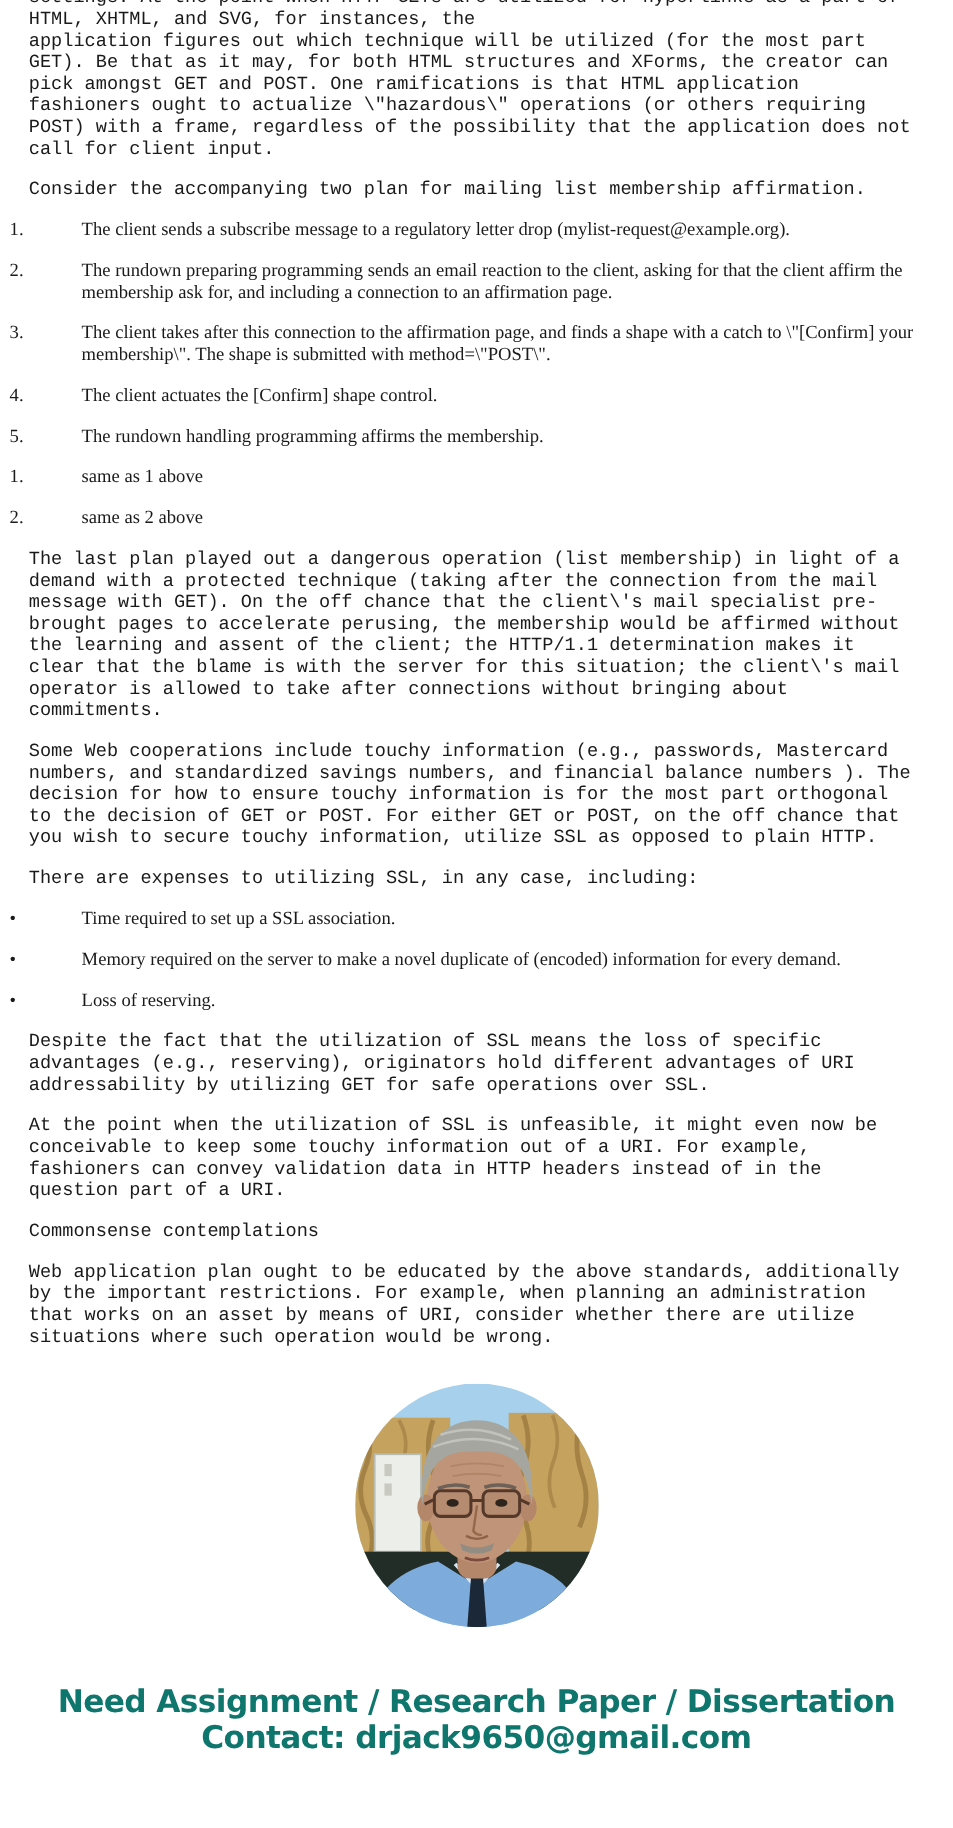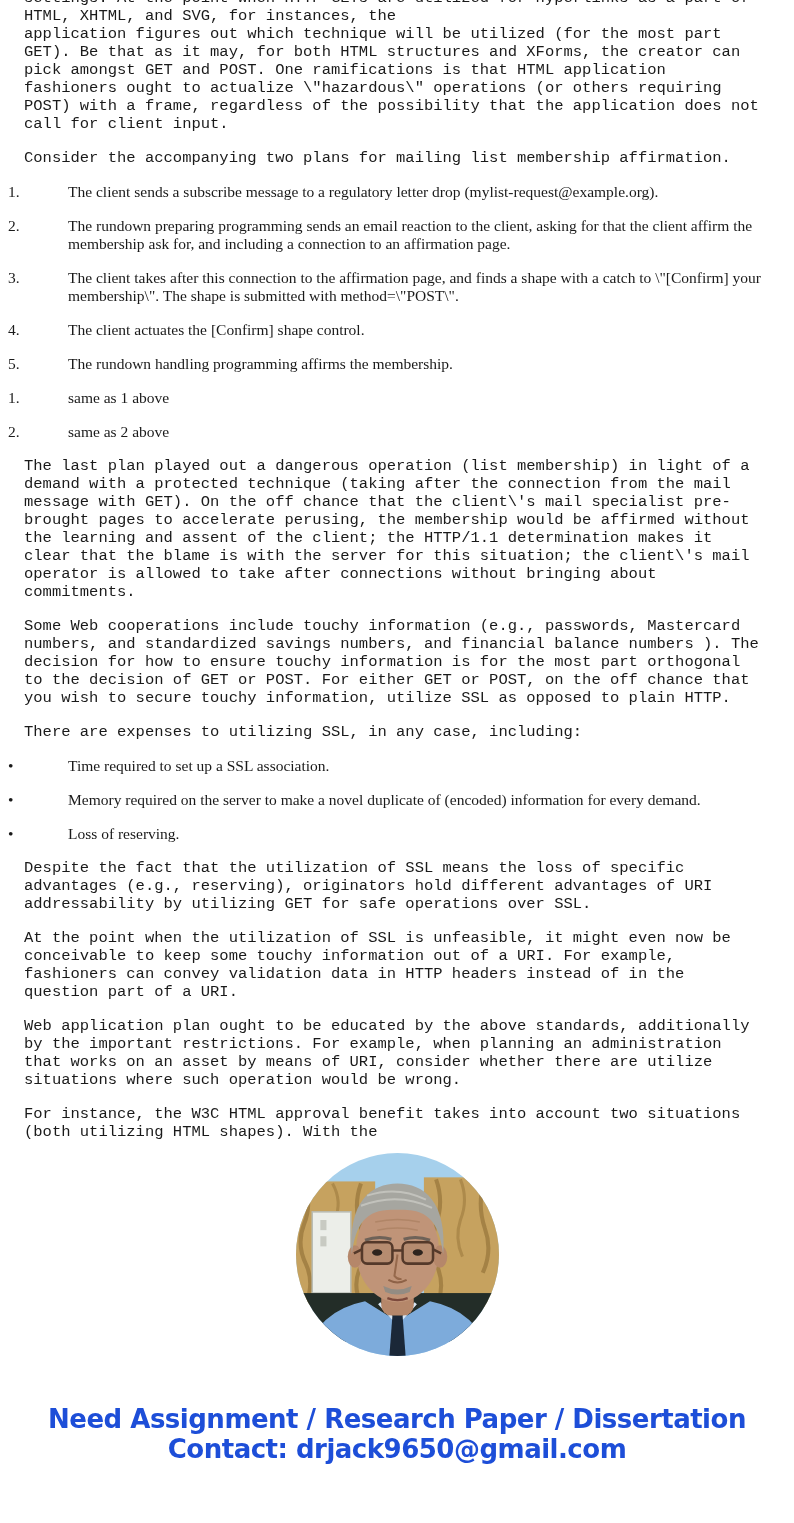--- a/index.html
+++ b/index.html
@@ -32,33 +32,33 @@
   }
   .avatar-wrap svg { display: inline-block; }
   .banner {
     margin-top: 48px;
     text-align: center;
     font-family: "DejaVu Sans", sans-serif;
     font-weight: 700;
     font-size: 26px;
     line-height: 30px;
     letter-spacing: -0.5px;
-    color: #1d4ed8;
+    color: #0f766e;
   }
   .banner div { white-space: nowrap; }
 </style>
 </head>
 <body>
 
 <main>
 
   <section class="doc-text">
       <p class="para clip-join">settings. At the point when HTTP GETs are utilized for hyperlinks as a part of HTML, XHTML, and SVG, for instances, the</p>
       <p class="para cont">application figures out which technique will be utilized (for the most part GET). Be that as it may, for both HTML structures and XForms, the creator can pick amongst GET and POST. One ramifications is that HTML application fashioners ought to actualize \"hazardous\" operations (or others requiring POST) with a frame, regardless of the possibility that the application does not call for client input.</p>
-      <p class="para">Consider the accompanying two plans for mailing list membership affirmation.</p>
+      <p class="para">Consider the accompanying two plan for mailing list membership affirmation.</p>
       <div class="li">
         <span class="marker">1.</span>
         <span class="li-text">The client sends a subscribe message to a regulatory letter drop (mylist-request@example.org).</span>
       </div>
       <div class="li">
         <span class="marker">2.</span>
         <span class="li-text">The rundown preparing programming sends an email reaction to the client, asking for that the client affirm the membership ask for, and including a connection to an affirmation page.</span>
       </div>
       <div class="li">
         <span class="marker">3.</span>
@@ -90,20 +90,21 @@
       <div class="li">
         <span class="marker">•</span>
         <span class="li-text">Memory required on the server to make a novel duplicate of (encoded) information for every demand.</span>
       </div>
       <div class="li">
         <span class="marker">•</span>
         <span class="li-text">Loss of reserving.</span>
       </div>
       <p class="para">Despite the fact that the utilization of SSL means the loss of specific advantages (e.g., reserving), originators hold different advantages of URI addressability by utilizing GET for safe operations over SSL.</p>
       <p class="para">At the point when the utilization of SSL is unfeasible, it might even now be conceivable to keep some touchy information out of a URI. For example, fashioners can convey validation data in HTTP headers instead of in the question part of a URI.</p>
+      <p class="para">Commonsense contemplations</p>
       <p class="para">Web application plan ought to be educated by the above standards, additionally by the important restrictions. For example, when planning an administration that works on an asset by means of URI, consider whether there are utilize situations where such operation would be wrong.</p>
       <p class="para">For instance, the W3C HTML approval benefit takes into account two situations (both utilizing HTML shapes). With the</p>
     </section>
 
   <figure class="avatar-wrap">
     <svg width="203" height="203" viewBox="0 0 200 200" aria-hidden="true">
       <defs>
         <clipPath id="circleClip">
             <circle cx="100" cy="100" r="100"></circle>
           </clipPath>

